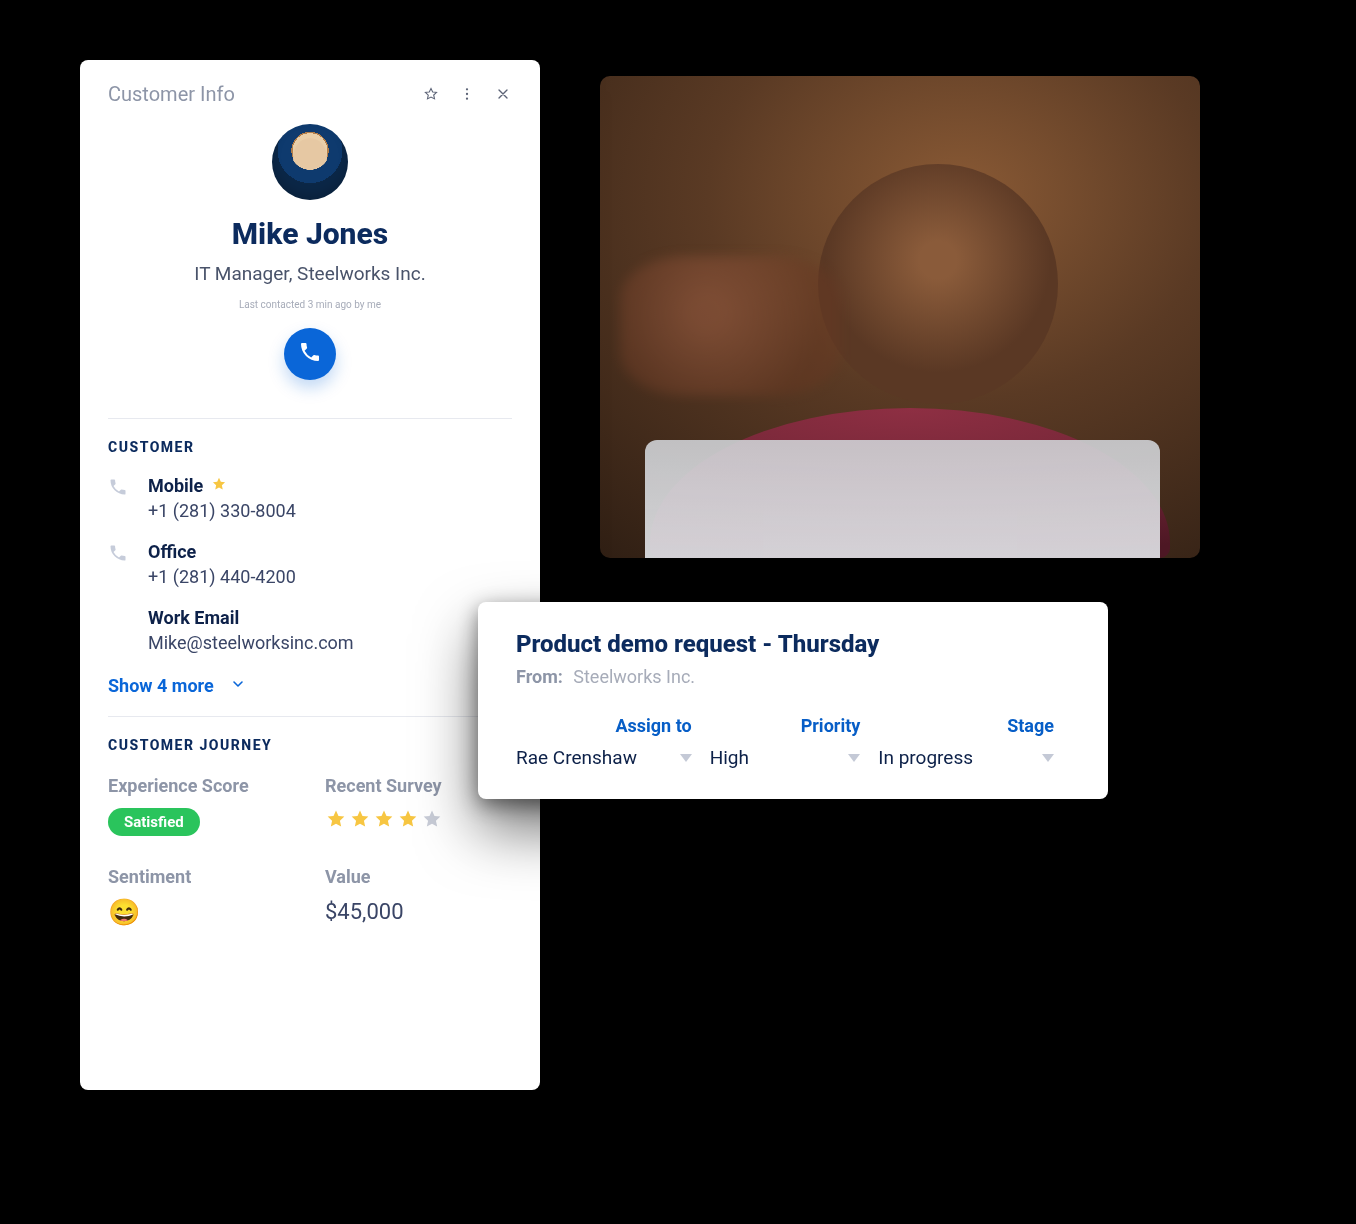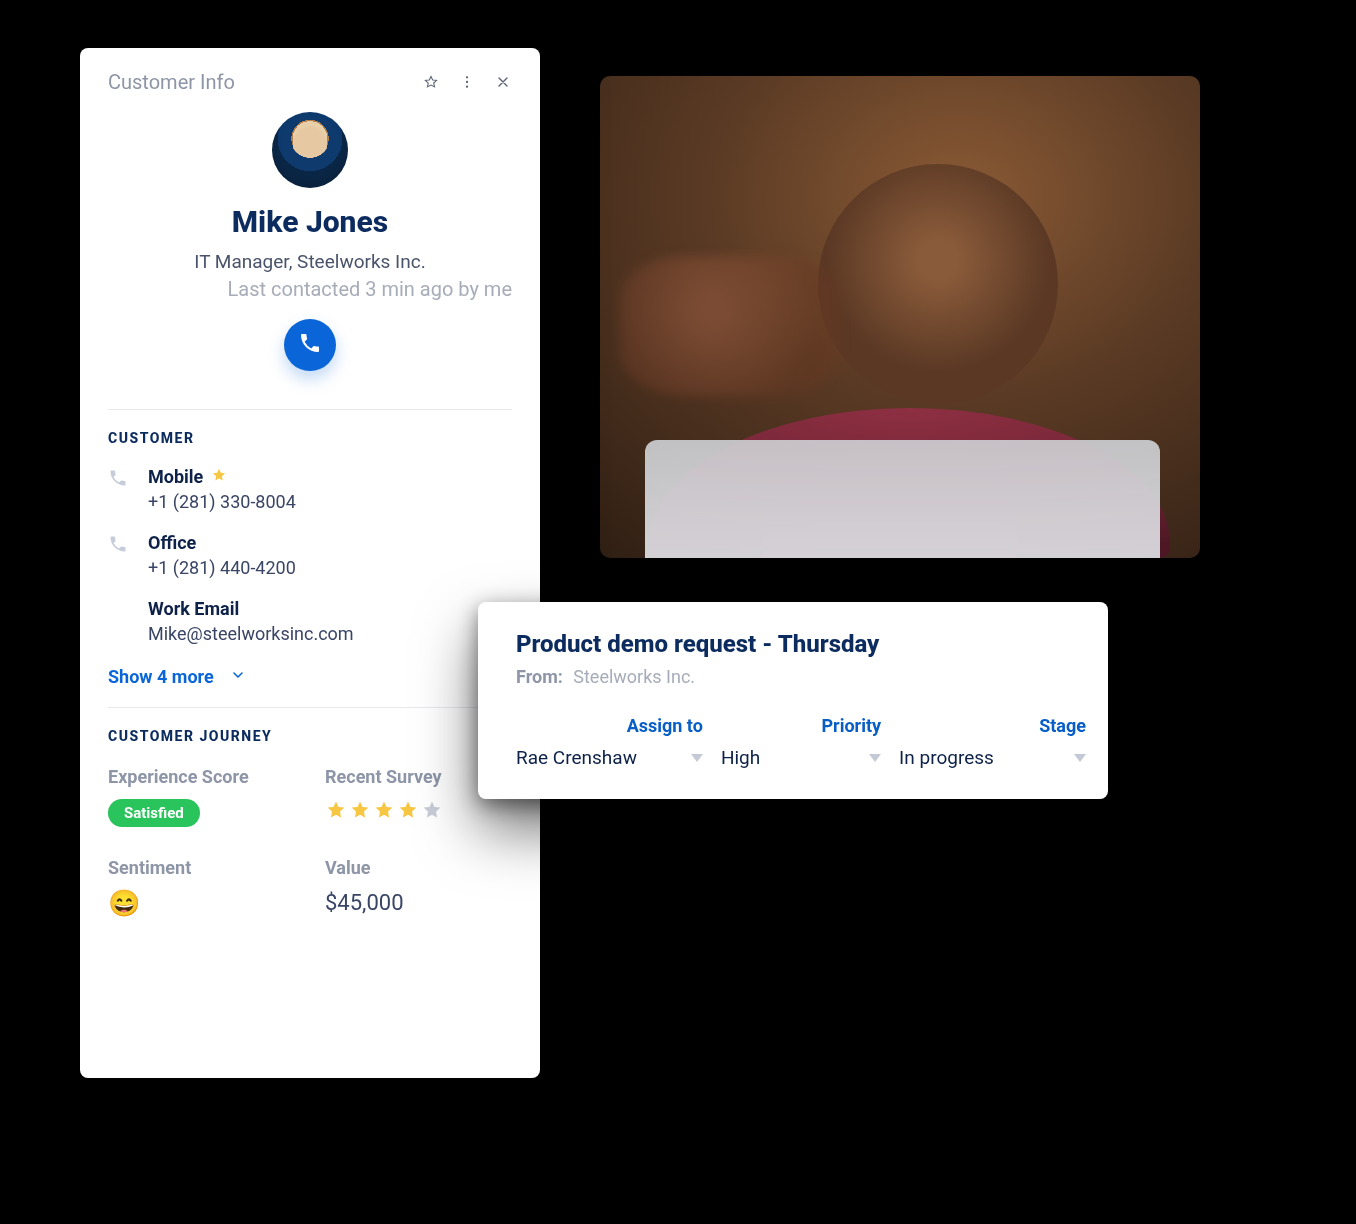--- a/index.html
+++ b/index.html
@@ -64,21 +64,21 @@
   }
   .bg-photo .shirt{
     position:absolute; left:50px; bottom:0; width: 520px; height: 150px;
     background: radial-gradient(120% 100% at 50% 0%, #8e2f43 0%, #6e2434 60%, #4d1724 100%);
     border-radius: 50% 50% 10px 10px / 90% 90% 10px 10px;
   }
 
   
   .card {
     position: absolute;
-    top: 48px;
+    top: 60px;
     left: 80px;
     width: 460px;
     height: 1030px;
     background: #fff;
     border-radius: 8px;
     box-shadow: 0 30px 60px rgba(0,0,0,.55), 0 6px 20px rgba(0,0,0,.45);
     padding: 22px 28px 24px 28px;
   }
 
   .card-header {
@@ -113,24 +113,23 @@
     font-weight: 800;
     font-size: 30px;
     line-height: 1.2;
   }
   .role {
     margin-top: 10px;
     color: #49536a;
     font-size: 19px;
   }
   .last-contact {
-    margin-top: 4px;
+    margin-top: 14px;
     color: var(--muted-2);
-    font-size: 20px;
-    text-align: right;
+    font-size: 10px;
   }
   .dial-btn {
     margin: 18px auto 0 auto;
     width: 52px; height: 52px; border-radius: 50%;
     background: var(--blue);
     display: flex; align-items: center; justify-content: center;
     box-shadow: 0 8px 16px rgba(10,102,216,.25);
     cursor: pointer;
   }
   .dial-btn svg { width: 24px; height: 24px; fill: #fff; }
@@ -181,21 +180,21 @@
   .j-value { color: #3a4566; font-size: 22px; }
 
   
   .ticket {
     position: absolute;
     top: 602px;
     left: 478px;
     width: 630px;
     background: #fff;
     border-radius: 8px;
-    padding: 28px 22px 30px 38px;
+    padding: 28px 54px 30px 38px;
     box-shadow: 0 30px 60px rgba(0,0,0,.55), 0 6px 20px rgba(0,0,0,.45);
   }
   .ticket-title {
     color: var(--navy);
     font-weight: 800;
     font-size: 24px;
   }
   .from-line { margin-top: 8px; font-size: 18px; }
   .from-line .from-label { color: var(--muted); font-weight: 700; }
   .from-line .from-value { color: var(--muted-2); margin-left: 6px; }

